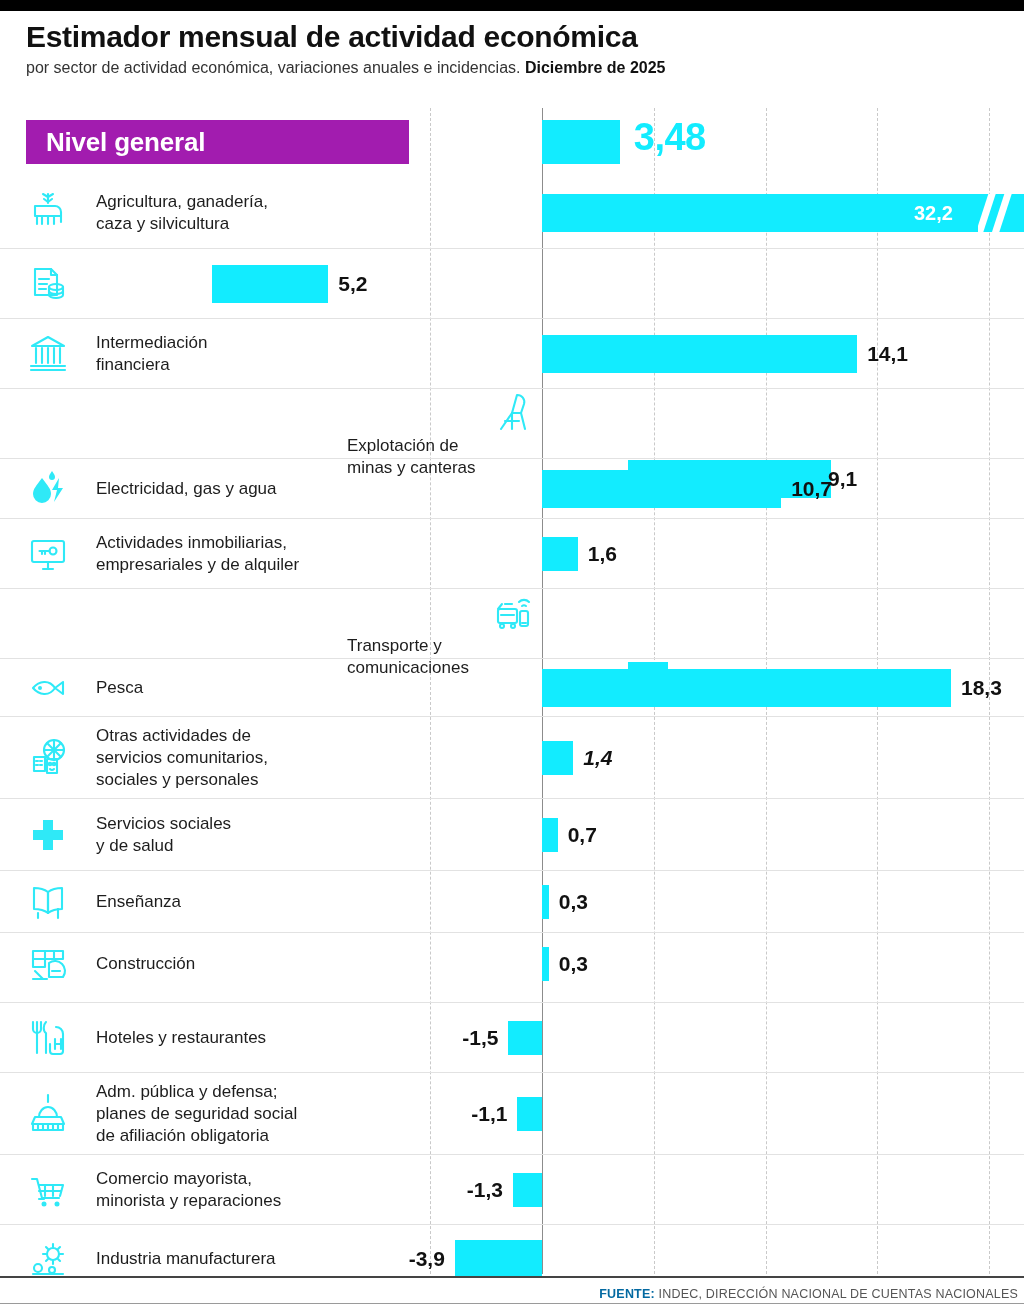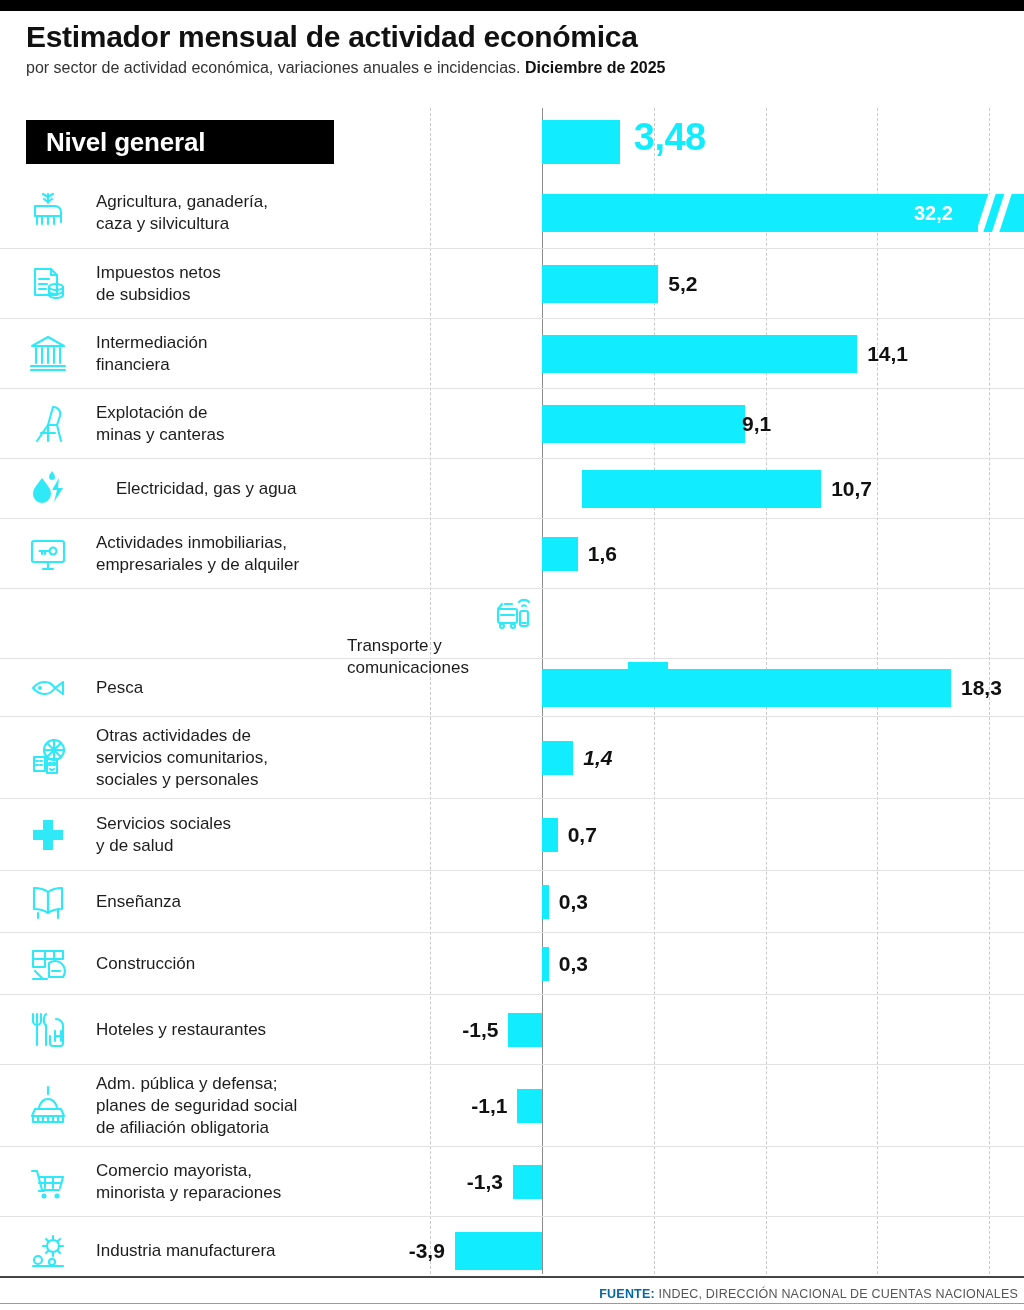--- a/index.html
+++ b/index.html
@@ -153,23 +153,23 @@
   .banner-row {
     position: relative;
     height: 70px;
     display: flex;
     align-items: center;
   }
   .banner {
     position: absolute;
     left: 26px;
     top: 12px;
-    width: 308px;
+    width: 383px;
     height: 44px;
-    background: #000000;
+    background: #a21caf;
     display: flex;
     align-items: center;
     padding-left: 20px;
   }
   .banner span {
     color: #ffffff;
     font-size: 26px;
     font-weight: bold;
     letter-spacing: -0.2px;
   }
@@ -286,24 +286,20 @@
               <path d="M10 8 h16 l6 6 v20 h-22 z"></path>
               <path d="M26 8 v6 h6"></path>
               <path d="M14 18 h10"></path>
               <path d="M14 23 h8"></path>
               <path d="M14 28 h7"></path>
               <ellipse cx="31" cy="26" rx="7" ry="3"></ellipse>
               <path d="M24 26 v4 a7 3 0 0 0 14 0 v-4"></path>
               <path d="M24 30 v4 a7 3 0 0 0 14 0 v-4"></path>
             </svg>
           </div>
-          <div class="label-cell">
-            <div>Impuestos netos</div>
-            <div>de subsidios</div>
-          </div>
           <div class="plot-cell">
             <div class="bar" style="left: 116px; width: 116.22px;"></div>
             <div class="val" style="left: 242.22px;">5,2</div>
           </div>
         </div>
         <div class="row" style="height: 70px;">
           <div class="icon-cell">
             <svg class="ic" viewBox="0 0 46 46">
               <path d="M23 6 l16 9 h-32 z"></path>
               <path d="M11 17 v15"></path>
@@ -317,40 +313,40 @@
           </div>
           <div class="label-cell">
             <div>Intermediación</div>
             <div>financiera</div>
           </div>
           <div class="plot-cell">
             <div class="bar" style="left: 116px; width: 315.135px;"></div>
             <div class="val" style="left: 441.135px;">14,1</div>
           </div>
         </div>
-        <div class="row" style="height: 70px;">
+        <div class="row" style="height: 70px; flex-direction: column;">
           <div class="icon-cell">
             <svg class="ic" viewBox="0 0 46 46">
               <path d="M28 6 a7 7 0 0 1 7 9 l-3 9 h-9 z"></path>
               <path d="M23 24 l-11 16"></path>
               <path d="M32 24 l4 16"></path>
               <path d="M16 32 h14"></path>
               <path d="M23 24 v16"></path>
             </svg>
           </div>
           <div class="label-cell">
             <div>Explotación de</div>
             <div>minas y canteras</div>
           </div>
           <div class="plot-cell">
             <div class="bar" style="left: 116px; width: 203.385px;"></div>
             <div class="val" style="left: 316px;">9,1</div>
           </div>
         </div>
-        <div class="row" style="height: 60px; gap: 20px;">
+        <div class="row" style="height: 60px;">
           <div class="icon-cell">
             <svg class="ic" viewBox="0 0 46 46">
               <path class="fill" d="M17 12 c-6 8 -9 11 -9 16 a9 9 0 0 0 18 0 c0 -5 -3 -8 -9 -16 z"></path>
               <path class="fill" d="M27 5 c-2 3 -3 4 -3 6 a3 3 0 0 0 6 0 c0 -2 -1 -3 -3 -6 z"></path>
               <path class="fill" d="M34 12 l-7 12 h5 l-3 12 9 -14 h-5 z"></path>
             </svg>
           </div>
           <div class="label-cell">
             <div>Electricidad, gas y agua</div>
           </div>
@@ -496,21 +492,21 @@
             </svg>
           </div>
           <div class="label-cell">
             <div>Construcción</div>
           </div>
           <div class="plot-cell">
             <div class="bar thin" style="left: 116px; width: 6.705px;"></div>
             <div class="val" style="left: 132.705px;">0,3</div>
           </div>
         </div>
-        <div class="row" style="height: 70px;">
+        <div class="row" style="height: 70px; margin-top: 8px;">
           <div class="icon-cell">
             <svg class="ic" viewBox="0 0 46 46">
               <path d="M12 7 v10"></path>
               <path d="M8 7 v7 a4 4 0 0 0 8 0 v-7"></path>
               <path d="M12 17 v21"></path>
               <path d="M21 7 c-3 3 -3 9 0 11 v20"></path>
               <path d="M31 12 a7 7 0 0 1 7 7 v17 a3 3 0 0 1 -3 3 h-7 a3 3 0 0 1 -3 -3 v-7"></path>
               <path d="M30 24 v10"></path>
               <path d="M36 24 v10"></path>
               <path d="M30 29 h6"></path>

